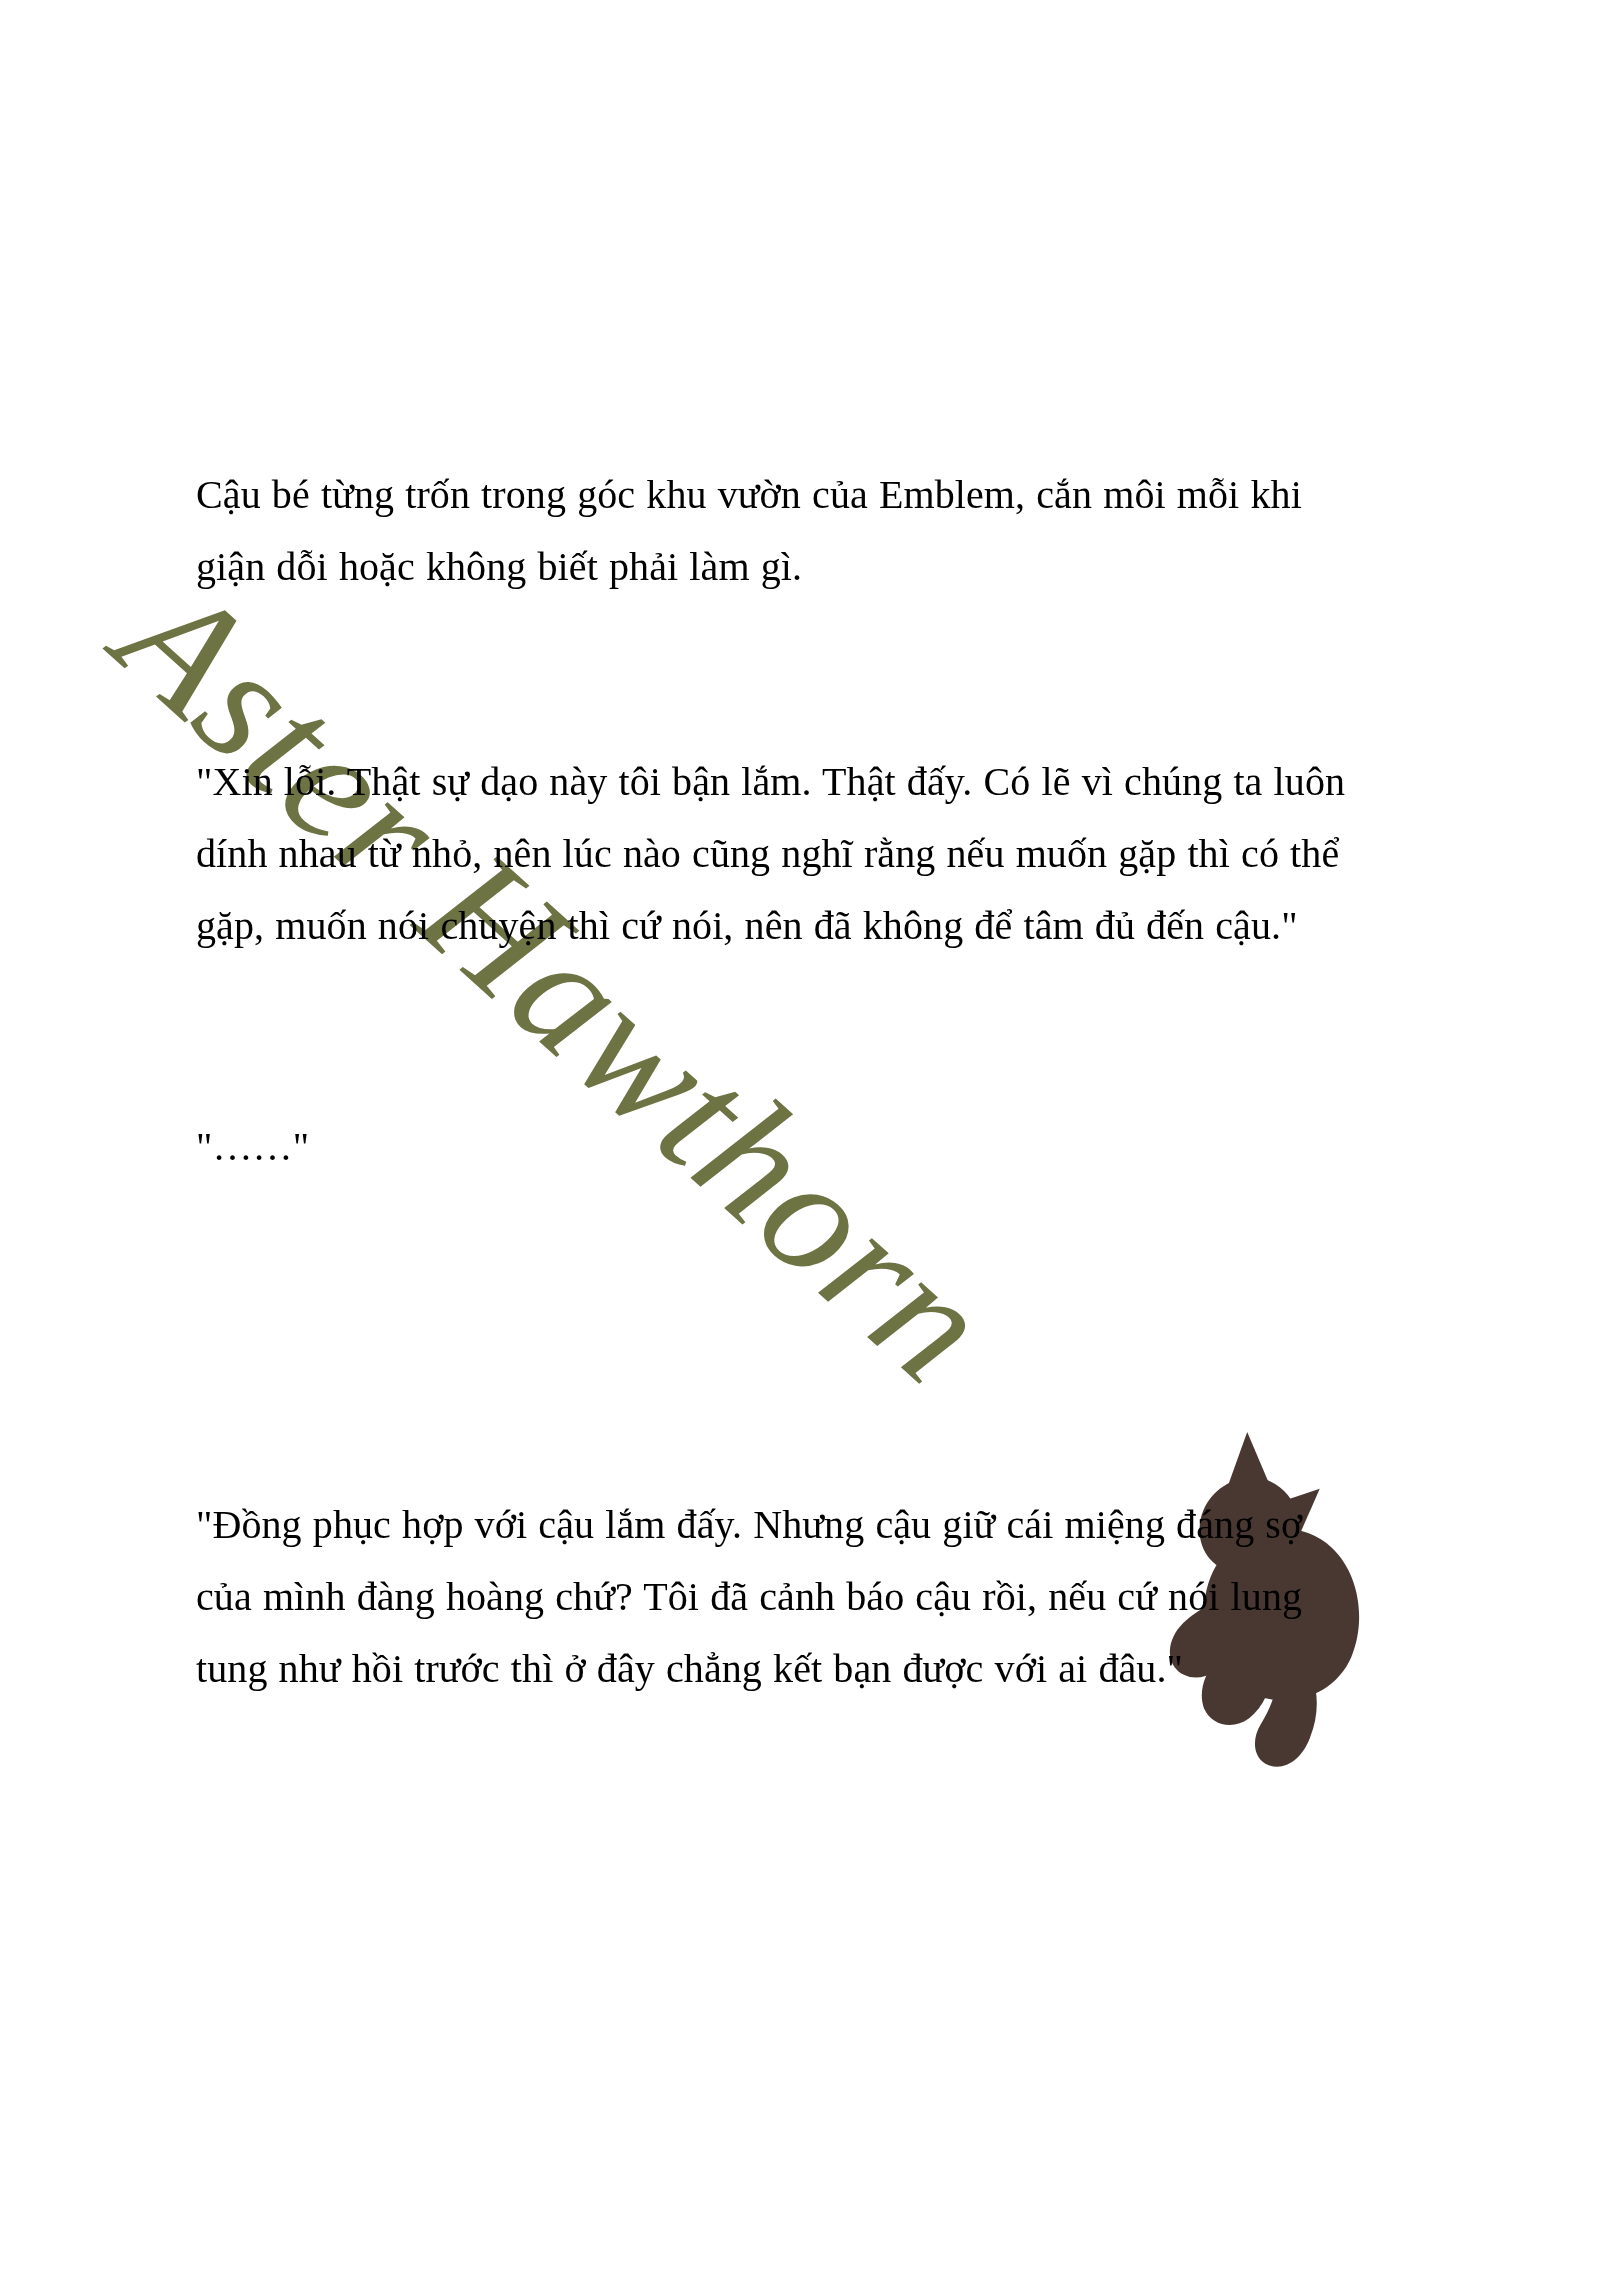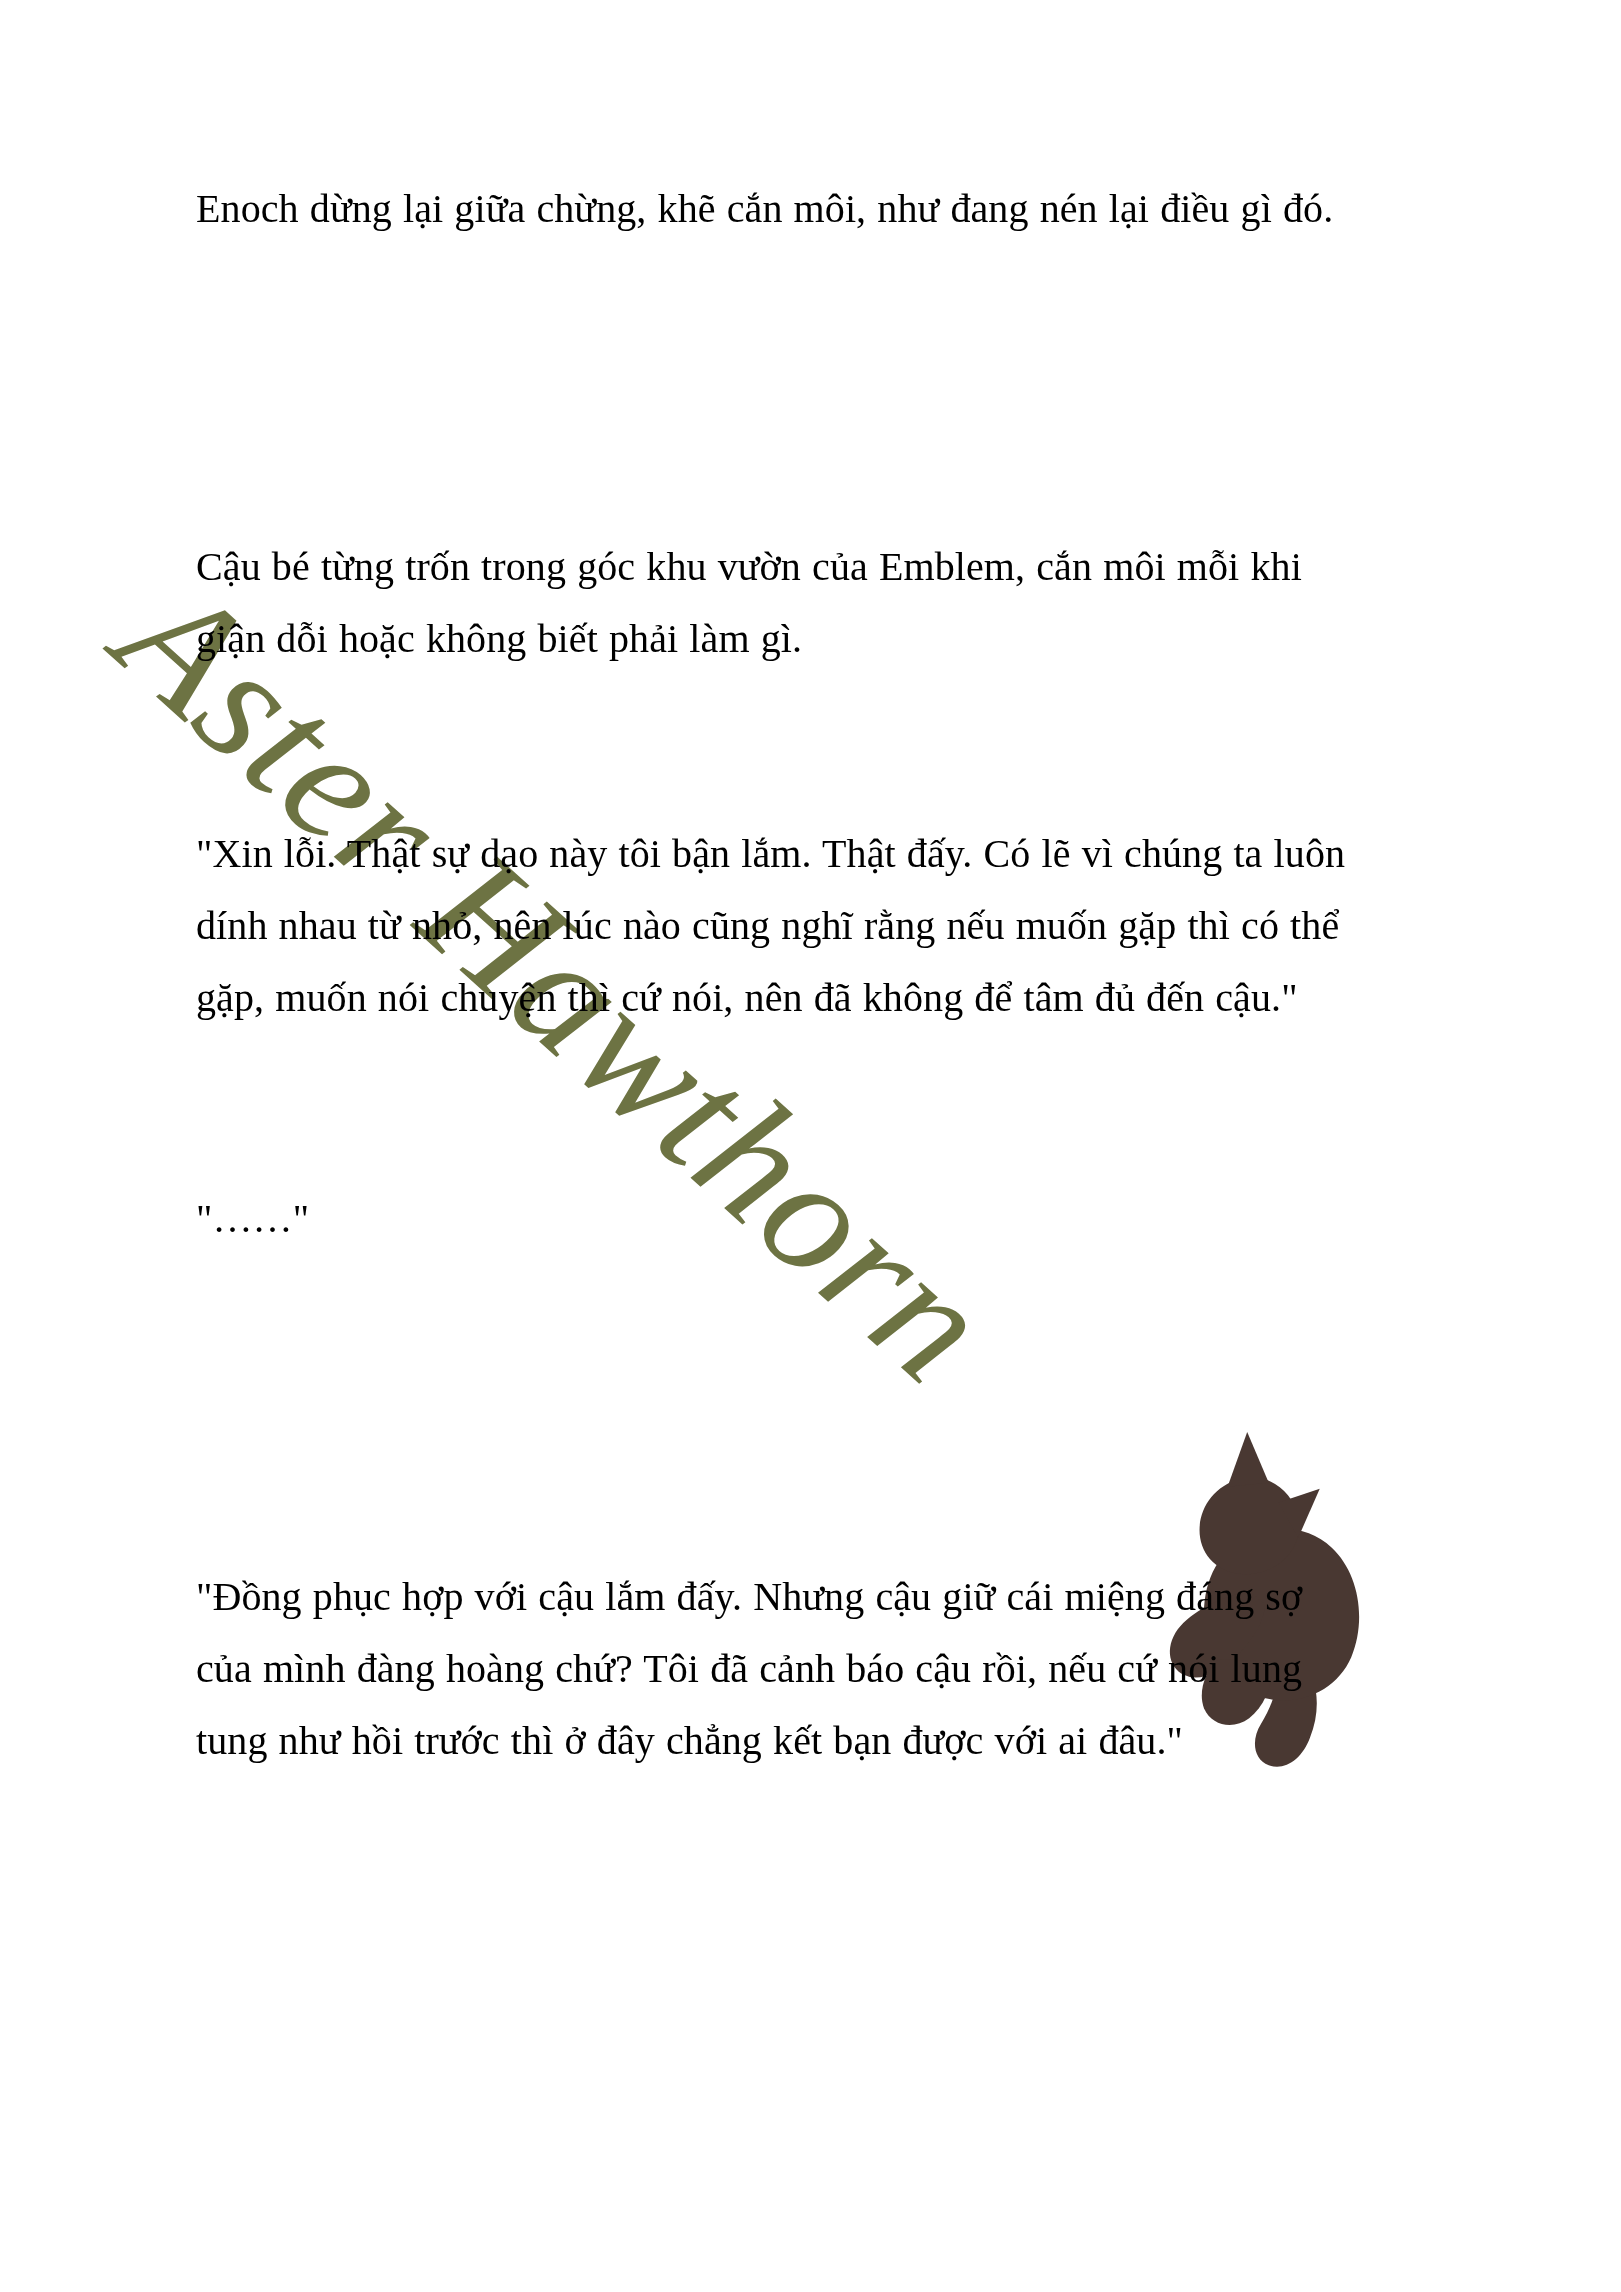--- a/index.html
+++ b/index.html
@@ -124,21 +124,20 @@
 
         <path d="M74 62 L 94 6 L 116 58 Z"></path>
 
         <path d="M126 78 L 168 64 L 146 114 Z"></path>
       </g>
     </svg>
   </div>
 
   <div id="content">
 
-    <p class="para">Enoch dừng lại giữa chừng, khẽ cắn môi, như đang nén lại điều gì đó.</p>
     <div class="gap-1"></div>
 
     <div class="gap-2"></div>
 
     <p class="para">Cậu bé từng trốn trong góc khu vườn của Emblem, cắn môi mỗi khi giận dỗi hoặc không biết phải làm gì.</p>
     <div class="gap-3"></div>
 
     <p class="para">"Xin lỗi. Thật sự dạo này tôi bận lắm. Thật đấy. Có lẽ vì chúng ta luôn dính nhau từ nhỏ, nên lúc nào cũng nghĩ rằng nếu muốn gặp thì có thể gặp, muốn nói chuyện thì cứ nói, nên đã không để tâm đủ đến cậu."</p>
     <div class="gap-4"></div>
 

